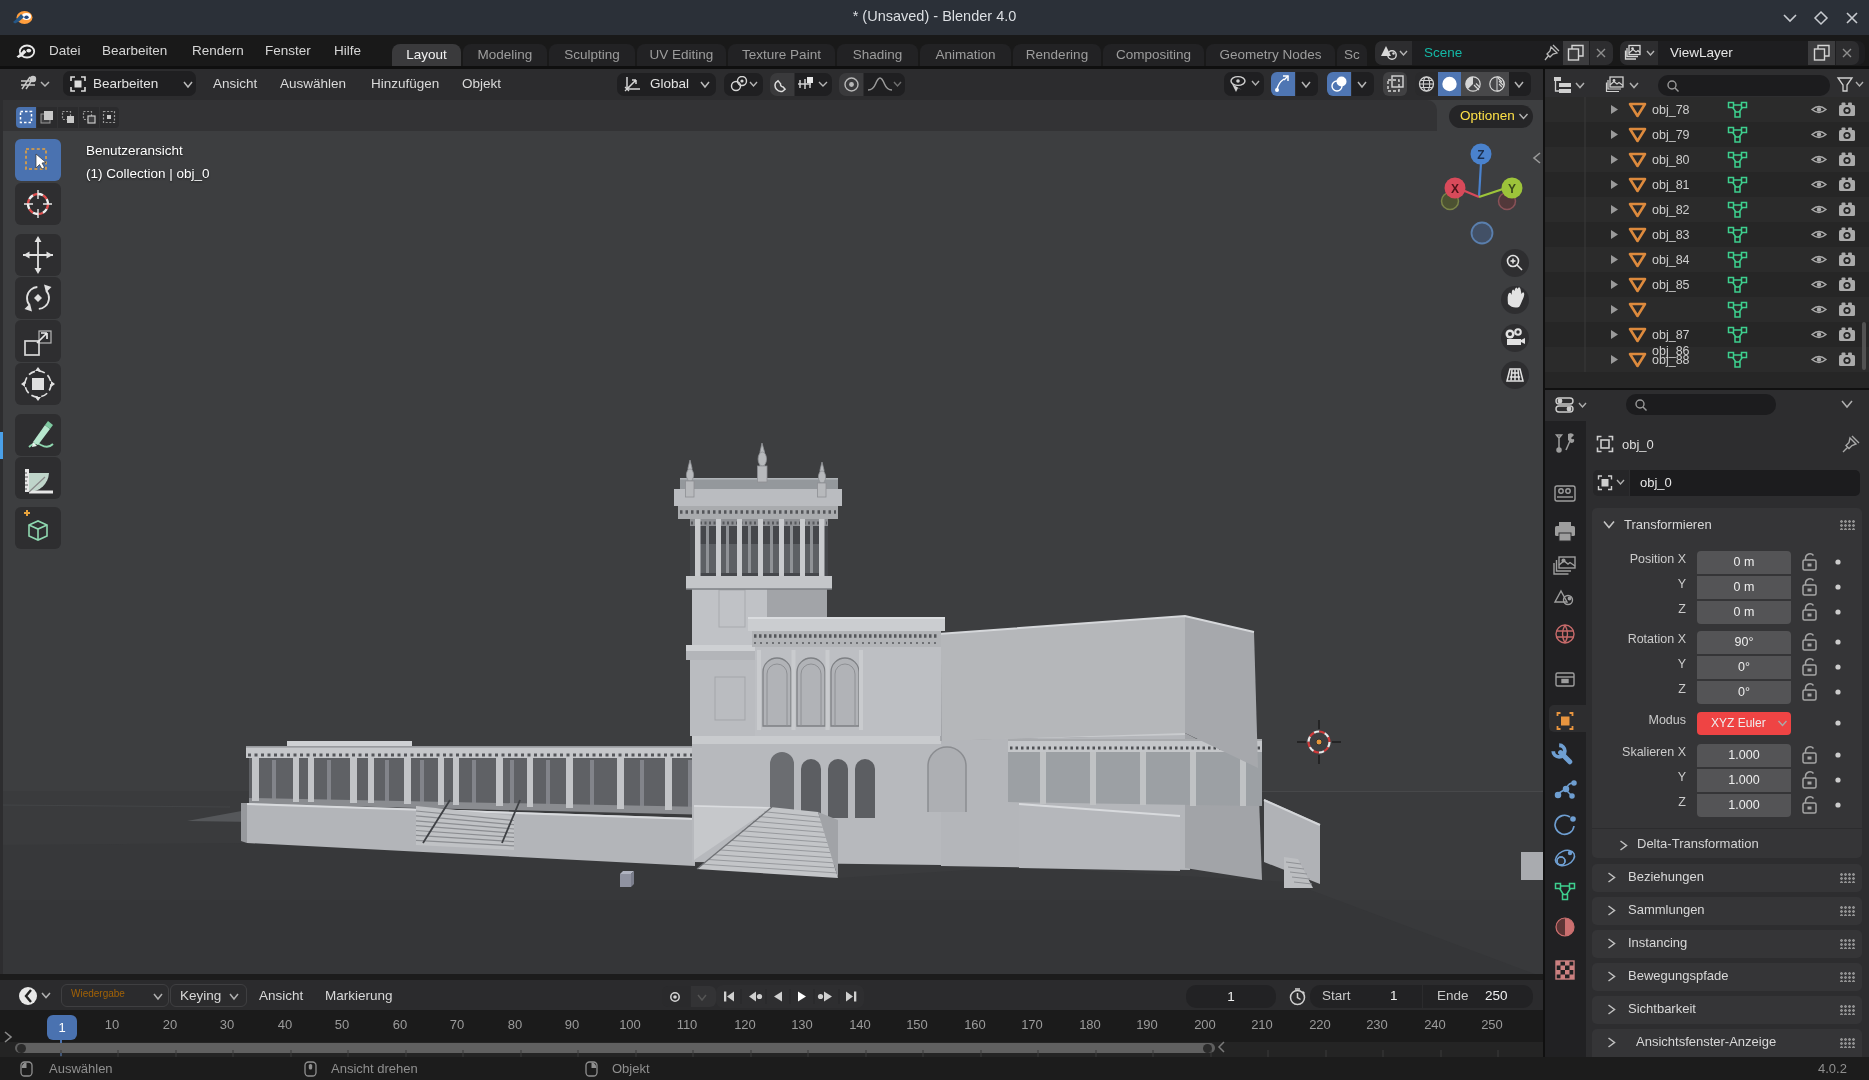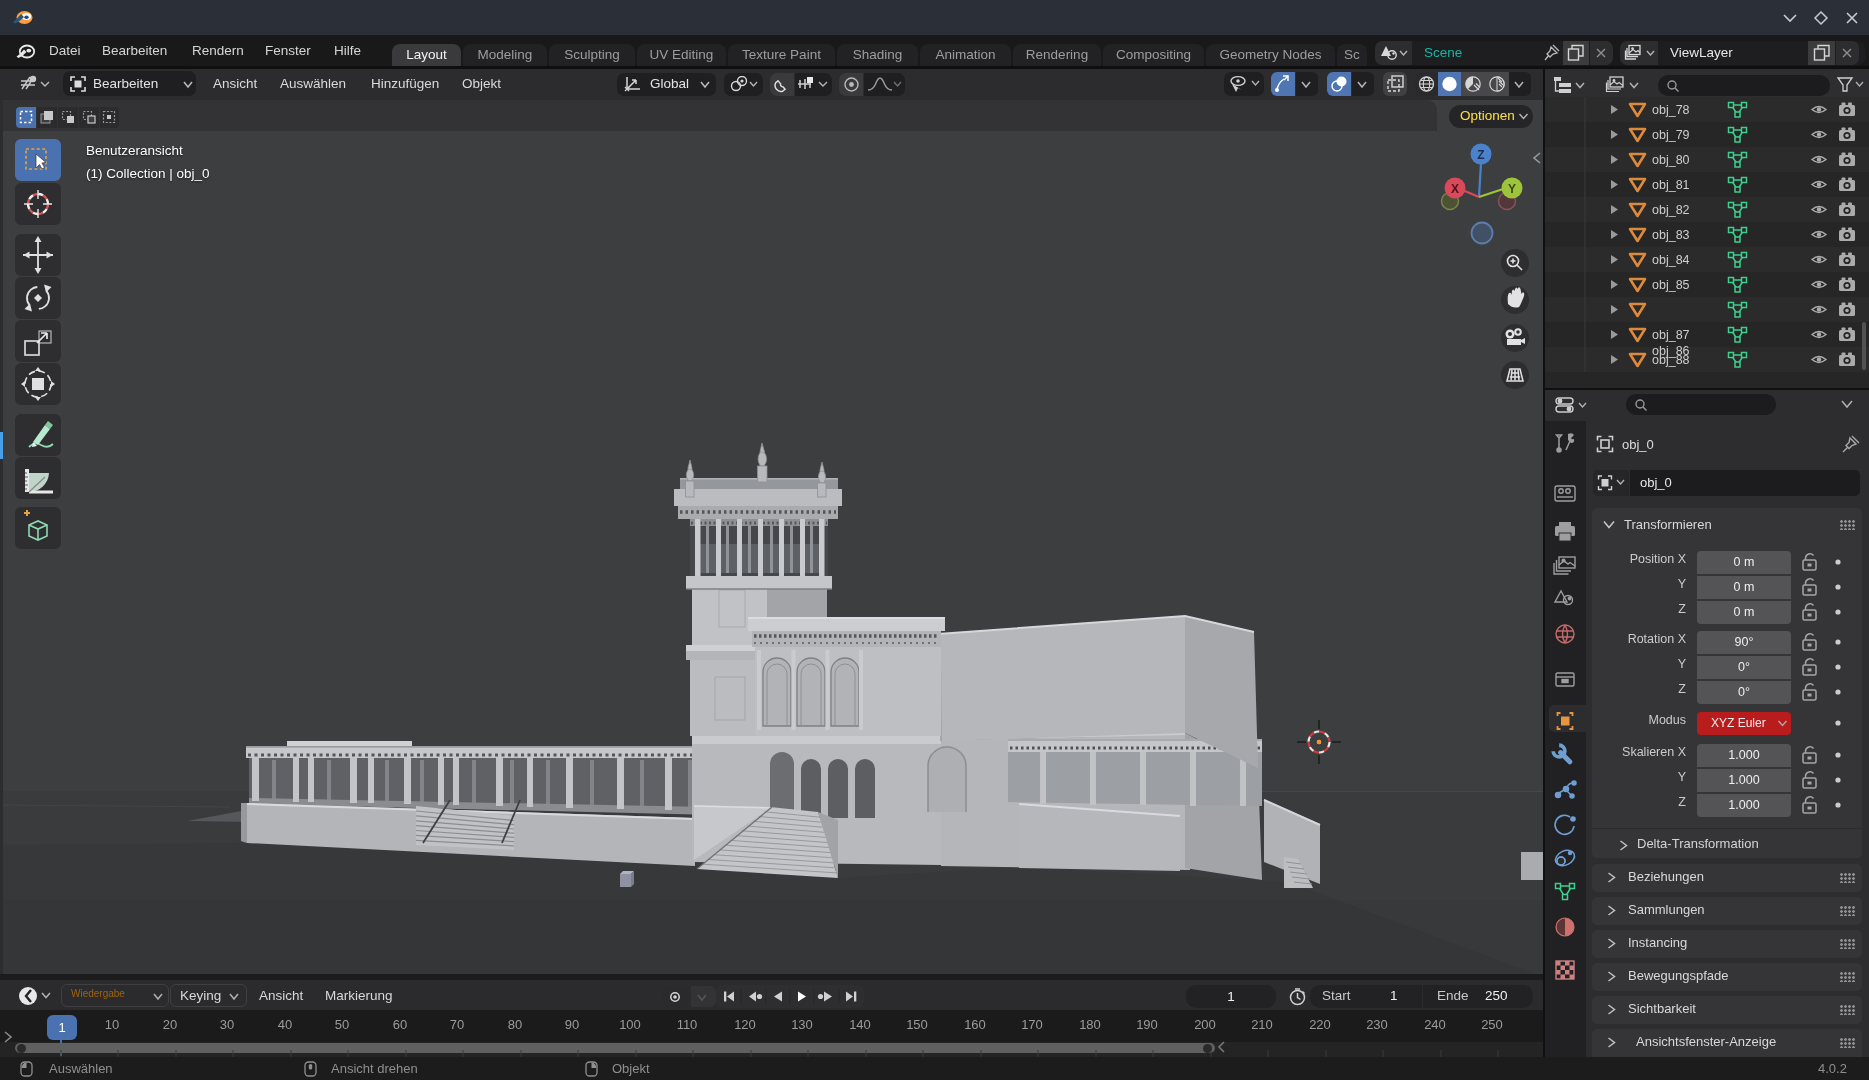--- a/index.html
+++ b/index.html
@@ -47,20 +47,21 @@
   .pfield{width:94px;height:23px;background:#545456;color:#eee;font-size:12.5px;
           text-align:center;line-height:23px;}
   .dots{width:16px;height:10px;background-image:radial-gradient(circle at 1.5px 1.5px,#909090 1.1px,transparent 1.6px);background-size:4px 4px;}
   svg{display:block;}
 </style>
 </head>
 <body>
 <div id="page">
 
   <div class="abs" id="titlebar"></div>
+  <div class="abs" id="title">* (Unsaved) - Blender 4.0</div>
   <svg class="abs" style="left:1782px;top:10px;" width="16" height="16" viewBox="0 0 16 16">
       <path d="M2 5 L8 11 L14 5" stroke="#c8cbd0" stroke-width="1.6" fill="none"></path>
     </svg>
   <svg class="abs" style="left:1813px;top:10px;" width="16" height="16" viewBox="0 0 16 16">
       <path d="M8 2 L14 8 L8 14 L2 8 Z" stroke="#c8cbd0" stroke-width="1.5" fill="none"></path>
     </svg>
   <svg class="abs" style="left:1844px;top:10px;" width="16" height="16" viewBox="0 0 16 16">
       <path d="M3 3 L13 13 M13 3 L3 13" stroke="#c8cbd0" stroke-width="1.6" fill="none"></path>
     </svg>
   <svg class="abs" style="left:11px;top:6px;" width="24" height="24" viewBox="0 0 24 24">
@@ -897,21 +898,21 @@
   <div class="abs pfield" style="left:1697px;top:551px;border-radius:4px 4px 0 0;">0 m</div>
   <div class="abs pfield" style="left:1697px;top:576px;">0 m</div>
   <div class="abs pfield" style="left:1697px;top:601px;border-radius:0 0 4px 4px;">0 m</div>
   <div class="abs plabel" style="left:1598px;top:632px;">Rotation X</div>
   <div class="abs plabel" style="left:1598px;top:657px;">Y</div>
   <div class="abs plabel" style="left:1598px;top:682px;">Z</div>
   <div class="abs pfield" style="left:1697px;top:631px;border-radius:4px 4px 0 0;">90°</div>
   <div class="abs pfield" style="left:1697px;top:656px;">0°</div>
   <div class="abs pfield" style="left:1697px;top:681px;border-radius:0 0 4px 4px;">0°</div>
   <div class="abs plabel" style="left:1598px;top:713px;">Modus</div>
-  <div class="abs" style="left:1697px;top:712px;width:94px;height:23px;background:#b91c1c;border-radius:4px;color:#eee;font-size:12px;text-align:left;padding-left:14px;line-height:23px;">XYZ Euler</div>
+  <div class="abs" style="left:1697px;top:712px;width:94px;height:23px;background:#ef4444;border-radius:4px;color:#eee;font-size:12px;text-align:left;padding-left:14px;line-height:23px;">XYZ Euler</div>
   <svg class="abs" style="left:1777px;top:719px;" width="11" height="9" viewBox="0 0 11 9">
       <path d="M1.5 2 L5.5 6.5 L9.5 2" stroke="#aaa" stroke-width="1.4" fill="none"></path>
     </svg>
   <div class="abs plabel" style="left:1598px;top:745px;">Skalieren X</div>
   <div class="abs plabel" style="left:1598px;top:770px;">Y</div>
   <div class="abs plabel" style="left:1598px;top:795px;">Z</div>
   <div class="abs pfield" style="left:1697px;top:744px;border-radius:4px 4px 0 0;">1.000</div>
   <div class="abs pfield" style="left:1697px;top:769px;">1.000</div>
   <div class="abs pfield" style="left:1697px;top:794px;border-radius:0 0 4px 4px;">1.000</div>
 

